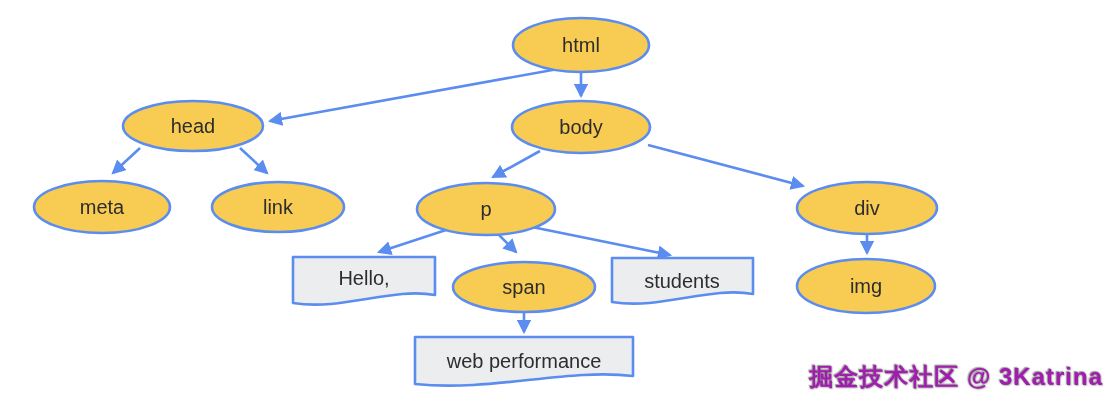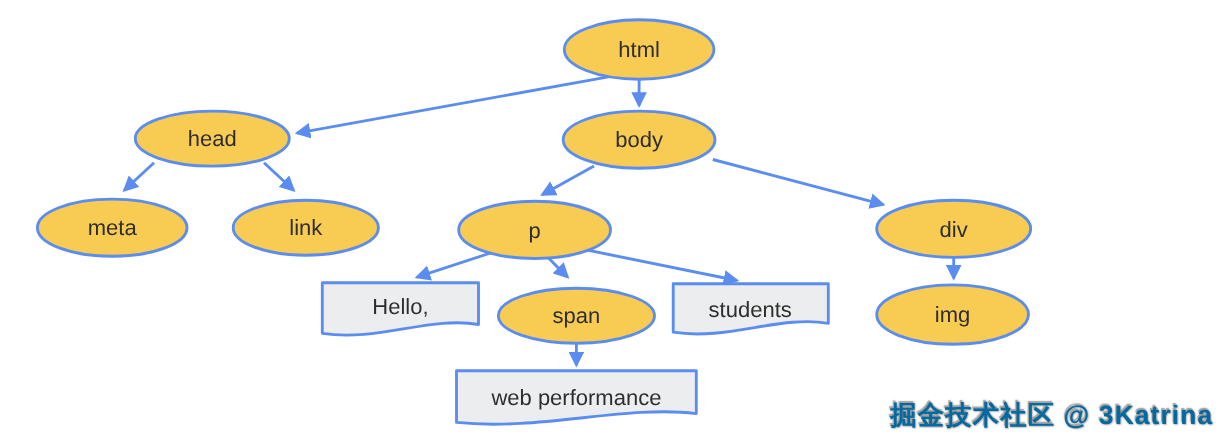--- a/index.html
+++ b/index.html
@@ -37,21 +37,21 @@
     font-size: 20px;
     font-family: "Liberation Sans", sans-serif;
     text-anchor: middle;
   }
   .watermark {
     position: absolute;
     right: 12px;
     bottom: 10px;
     font-size: 24px;
     font-weight: bold;
-    color: #0369a1;
+    color: #a21caf;
     letter-spacing: 1px;
     text-shadow: 0 0 2px rgba(130,130,130,0.9), -1px -1px 1px rgba(120,120,120,0.65), 1px 1px 1px rgba(190,190,190,0.6);
     user-select: none;
   }
 </style>
 </head>
 <body>
 
 <div class="canvas">
   <svg width="1115" height="403" viewBox="0 0 1115 403">

